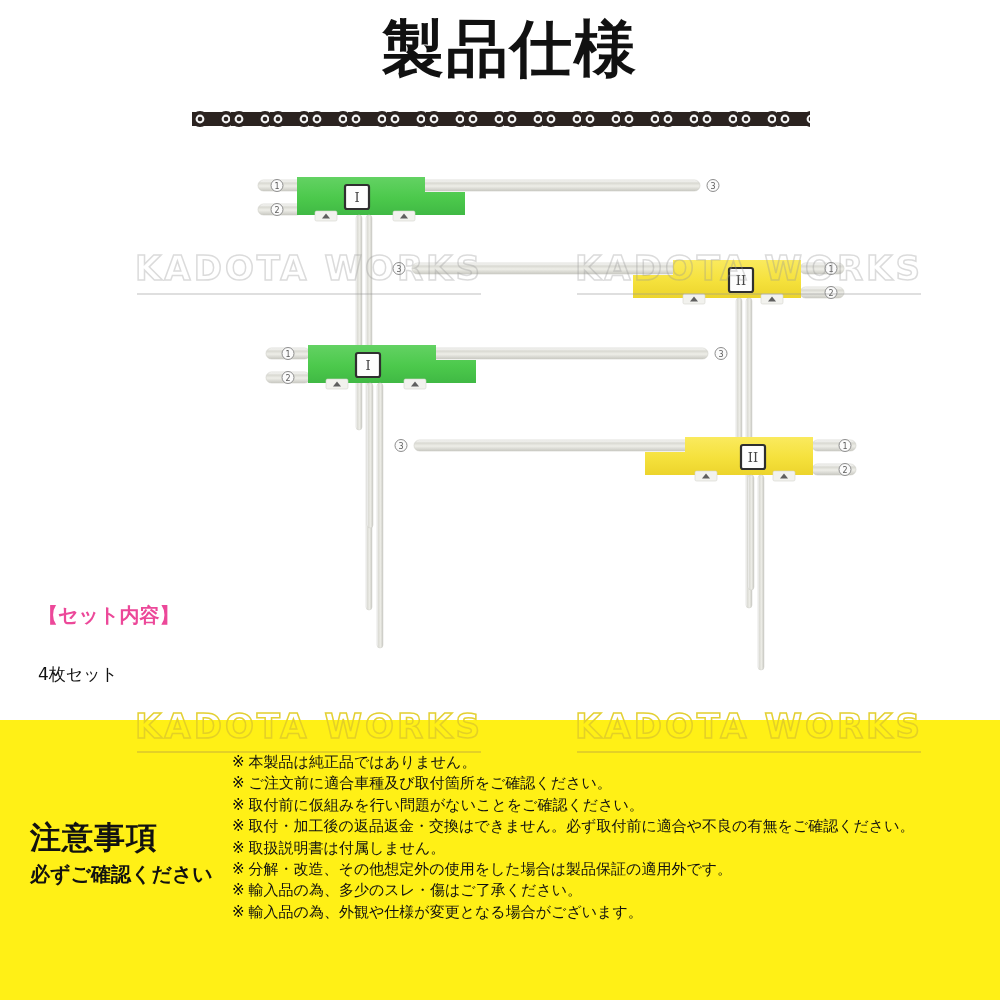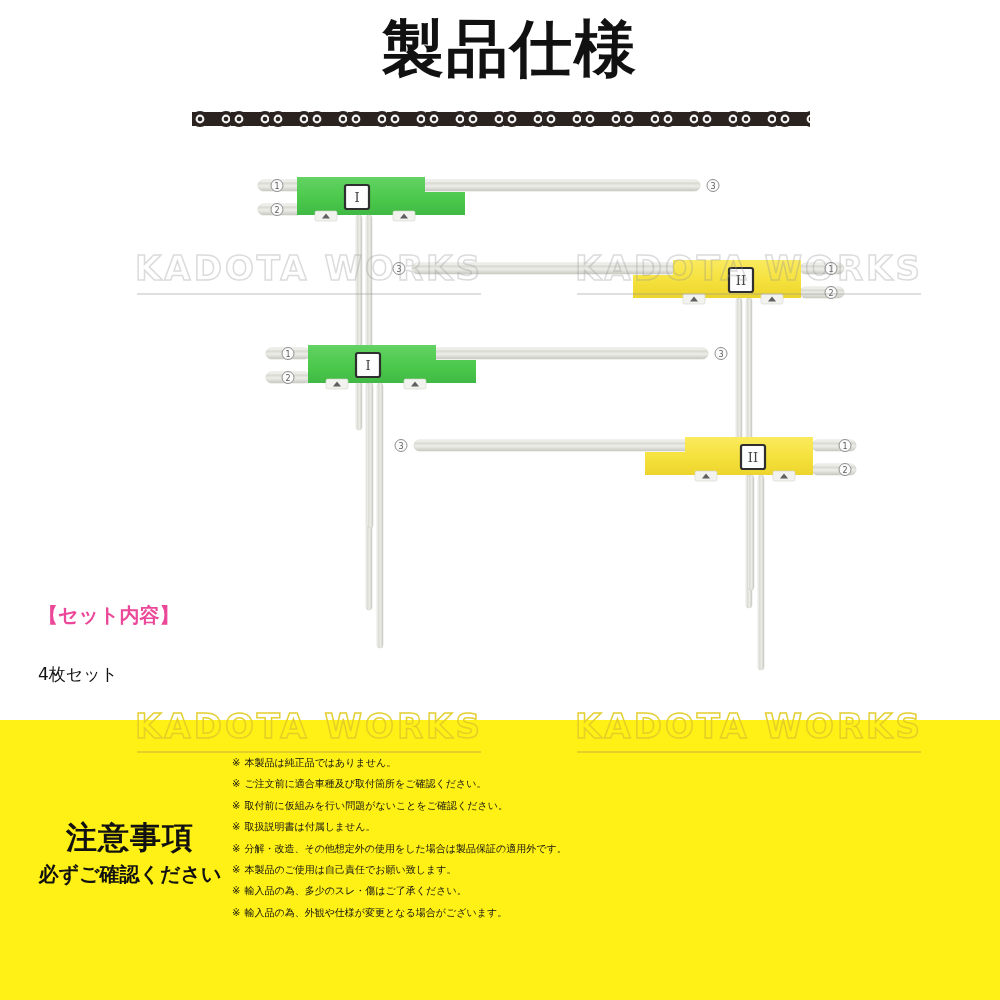--- a/index.html
+++ b/index.html
@@ -65,37 +65,37 @@
     font-size:17px;color:#111;line-height:1.5;
     font-family:"DejaVu Sans","Liberation Sans",sans-serif;
   }
 
   
   #notice-banner{
     position:absolute;left:0;top:720px;width:1000px;height:280px;
     background:#FFF016;
   }
   #notice-heading-block{
-    position:absolute;left:30px;top:100px;width:200px;text-align:center;
+    position:absolute;left:30px;top:100px;width:200px;
   }
   #notice-heading{
     font-size:31px;font-weight:bold;color:#111;letter-spacing:1px;line-height:1.1;
     font-family:"DejaVu Sans","Liberation Sans",sans-serif;
   }
   #notice-subheading{
     margin-top:9px;
     font-size:20px;font-weight:bold;color:#111;letter-spacing:0px;line-height:1.1;
     font-family:"DejaVu Sans","Liberation Sans",sans-serif;
   }
   #notice-list{
     position:absolute;left:232px;top:32px;width:752px;
     margin:0;padding:0;list-style:none;
   }
   #notice-list li{
-    font-size:10px;color:#111;line-height:21.4px;
+    font-size:15px;color:#111;line-height:21.4px;
     white-space:nowrap;
     font-family:"DejaVu Sans","Liberation Sans",sans-serif;
   }
   .notice-mark{margin-right:4px;}
 </style>
 </head>
 <body>
 
 <div id="header">
   <div id="page-title">製品仕様</div>
@@ -287,22 +287,22 @@
 
 <div id="notice-banner">
   <div id="notice-heading-block">
     <div id="notice-heading">注意事項</div>
     <div id="notice-subheading">必ずご確認ください</div>
   </div>
   <ul id="notice-list">
       <li><span class="notice-mark">※</span><span>本製品は純正品ではありません。</span></li>
       <li><span class="notice-mark">※</span><span>ご注文前に適合車種及び取付箇所をご確認ください。</span></li>
       <li><span class="notice-mark">※</span><span>取付前に仮組みを行い問題がないことをご確認ください。</span></li>
+      <li><span class="notice-mark">※</span><span>取付・加工後の返品返金・交換はできません。必ず取付前に適合や不良の有無をご確認ください。</span></li>
       <li><span class="notice-mark">※</span><span>取扱説明書は付属しません。</span></li>
       <li><span class="notice-mark">※</span><span>分解・改造、その他想定外の使用をした場合は製品保証の適用外です。</span></li>
-      <li><span class="notice-mark">※</span><span>本製品のご使用は自己責任でお願い致します。</span></li>
       <li><span class="notice-mark">※</span><span>輸入品の為、多少のスレ・傷はご了承ください。</span></li>
       <li><span class="notice-mark">※</span><span>輸入品の為、外観や仕様が変更となる場合がございます。</span></li>
     </ul>
 </div>
 
 <div id="wm-3" class="watermark wm-on-yellow">KADOTA WORKS</div>
 <div id="wm-4" class="watermark wm-on-yellow">KADOTA WORKS</div>
 
 </body></html>

